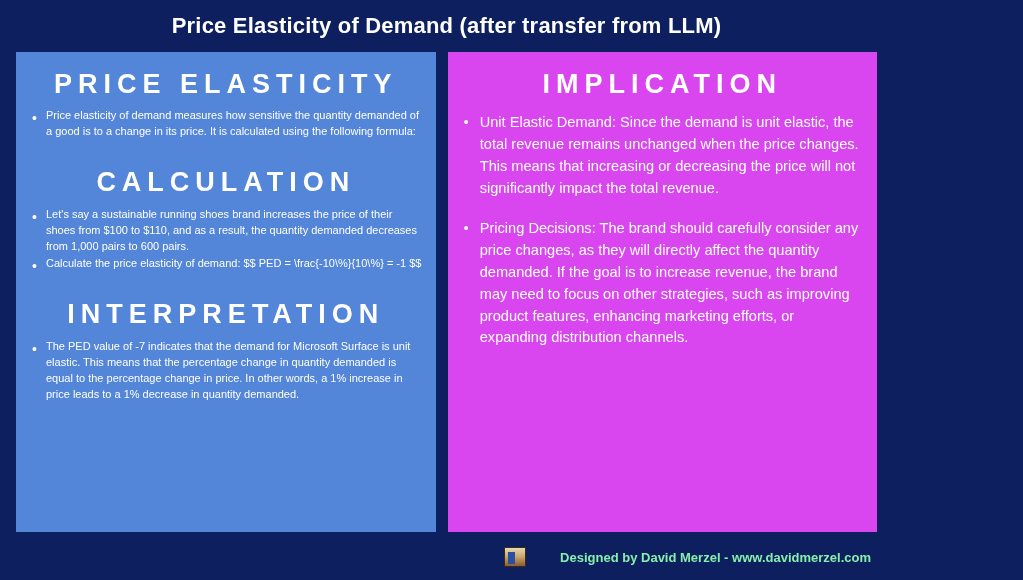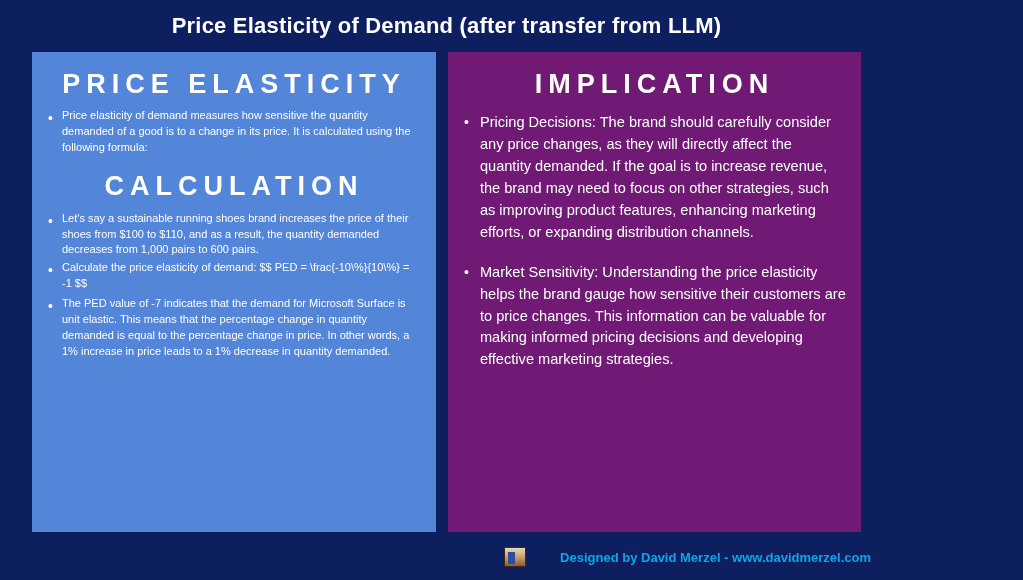--- a/index.html
+++ b/index.html
@@ -29,51 +29,51 @@
   .title-bar .title {
     color: #ffffff;
     font-size: 22px;
     font-weight: bold;
     letter-spacing: 0.2px;
     text-align: center;
   }
   .columns {
     display: flex;
     gap: 12px;
-    padding: 0 32px;
+    padding: 0 16px;
     box-sizing: border-box;
     height: 482px;
   }
   .col {
     background: #4f7fd4;
     box-sizing: border-box;
     padding: 10px 14px 14px 14px;
     overflow: hidden;
   }
   .col-left {
     width: 478px;
     background: #5385d8;
     height: 480px;
   }
   .col-right {
     width: 489px;
-    background: #701a75;
+    background: #d946ef;
     height: 480px;
   }
   .sec-heading {
     color: #ffffff;
     text-align: center;
     font-size: 27px;
     font-weight: bold;
     letter-spacing: 6px;
     margin: 6px 0 8px 0;
     line-height: 1.2;
   }
   .sec-heading.small-gap {
-    margin-top: 14px;
+    margin-top: 26px;
   }
   ul.bullets {
     list-style: none;
     margin: 0 0 4px 0;
     padding: 0;
   }
   ul.bullets li {
     position: relative;
     color: #ffffff;
     font-size: 11px;
@@ -102,21 +102,21 @@
   }
   .footer {
     height: 46px;
     display: flex;
     align-items: center;
     justify-content: flex-end;
     padding-right: 22px;
     box-sizing: border-box;
   }
   .footer .credit {
-    color: #0ea5e9;
+    color: #86efac;
     font-size: 13px;
     font-weight: bold;
     padding-left: 28px;
   }
   .footer .logo {
     width: 22px;
     height: 20px;
     margin-right: 6px;
     background: linear-gradient(180deg, #e8d9b0 0%, #c9a36a 50%, #8a5c33 100%);
     border: 1px solid #3a2a18;
@@ -155,32 +155,33 @@
       <ul class="bullets">
         <li>Price elasticity of demand measures how sensitive the quantity demanded of a good is to a change in its price. It is calculated using the following formula:</li>
       </ul>
 
       <div class="sec-heading small-gap">CALCULATION</div>
       <ul class="bullets">
         <li>Let's say a sustainable running shoes brand increases the price of their shoes from $100 to $110, and as a result, the quantity demanded decreases from 1,000 pairs to 600 pairs.</li>
         <li>Calculate the price elasticity of demand: $$ PED = \frac{-10\%}{10\%} = -1 $$</li>
       </ul>
 
+      <div class="sec-heading small-gap">INTERPRETATION</div>
       <ul class="bullets">
         <li>The PED value of -7 indicates that the demand for Microsoft Surface is unit elastic. This means that the percentage change in quantity demanded is equal to the percentage change in price. In other words, a 1% increase in price leads to a 1% decrease in quantity demanded.</li>
       </ul>
 
     </div>
 
     <div class="col col-right">
 
       <div class="sec-heading">IMPLICATION</div>
       <ul class="bullets">
+        <li>Unit Elastic Demand: Since the demand is unit elastic, the total revenue remains unchanged when the price changes. This means that increasing or decreasing the price will not significantly impact the total revenue.</li>
         <li>Pricing Decisions: The brand should carefully consider any price changes, as they will directly affect the quantity demanded. If the goal is to increase revenue, the brand may need to focus on other strategies, such as improving product features, enhancing marketing efforts, or expanding distribution channels.</li>
-        <li>Market Sensitivity: Understanding the price elasticity helps the brand gauge how sensitive their customers are to price changes. This information can be valuable for making informed pricing decisions and developing effective marketing strategies.</li>
       </ul>
 
     </div>
 
   </div>
 
   <div class="footer">
     <div class="footer-inner">
       <span class="logo"></span>
       <span class="credit">Designed by David Merzel - www.davidmerzel.com</span>

